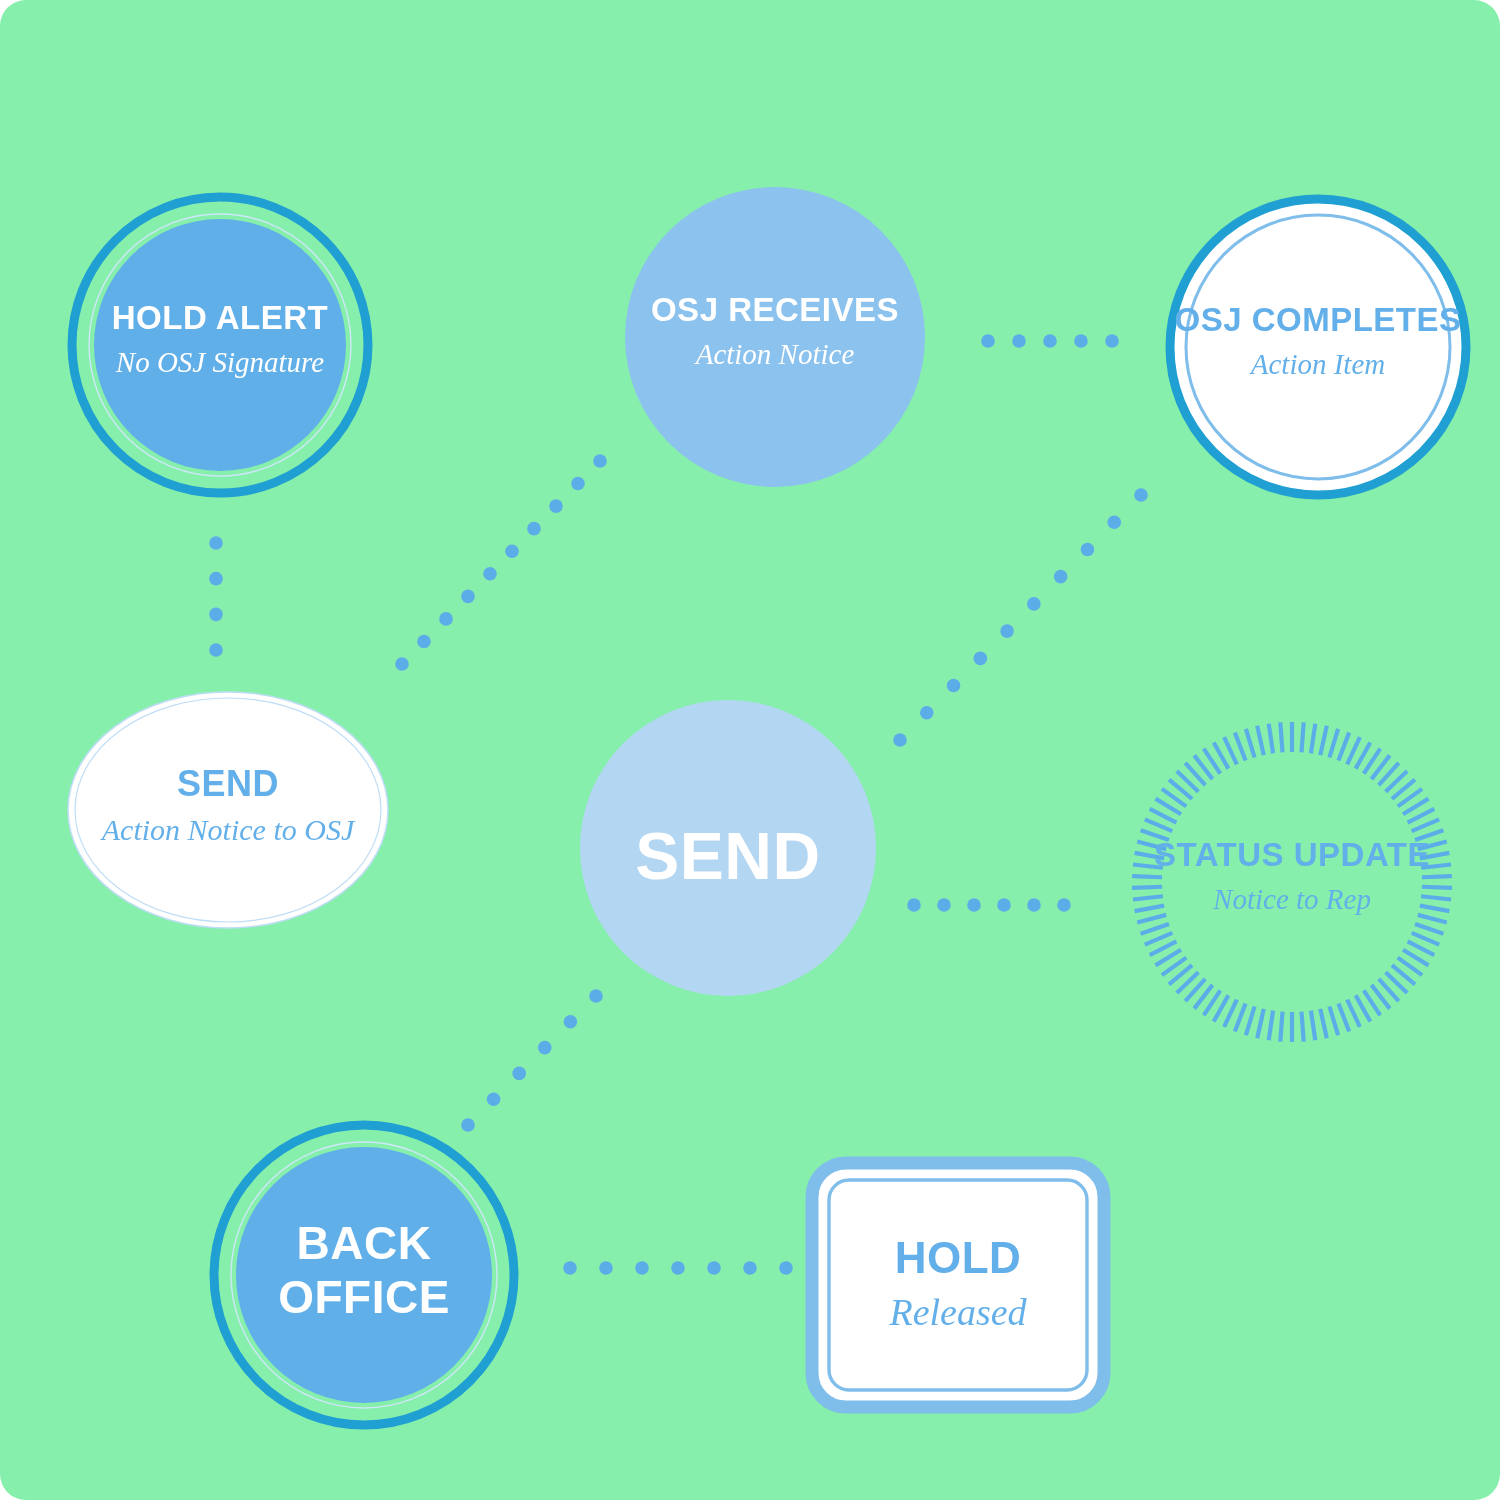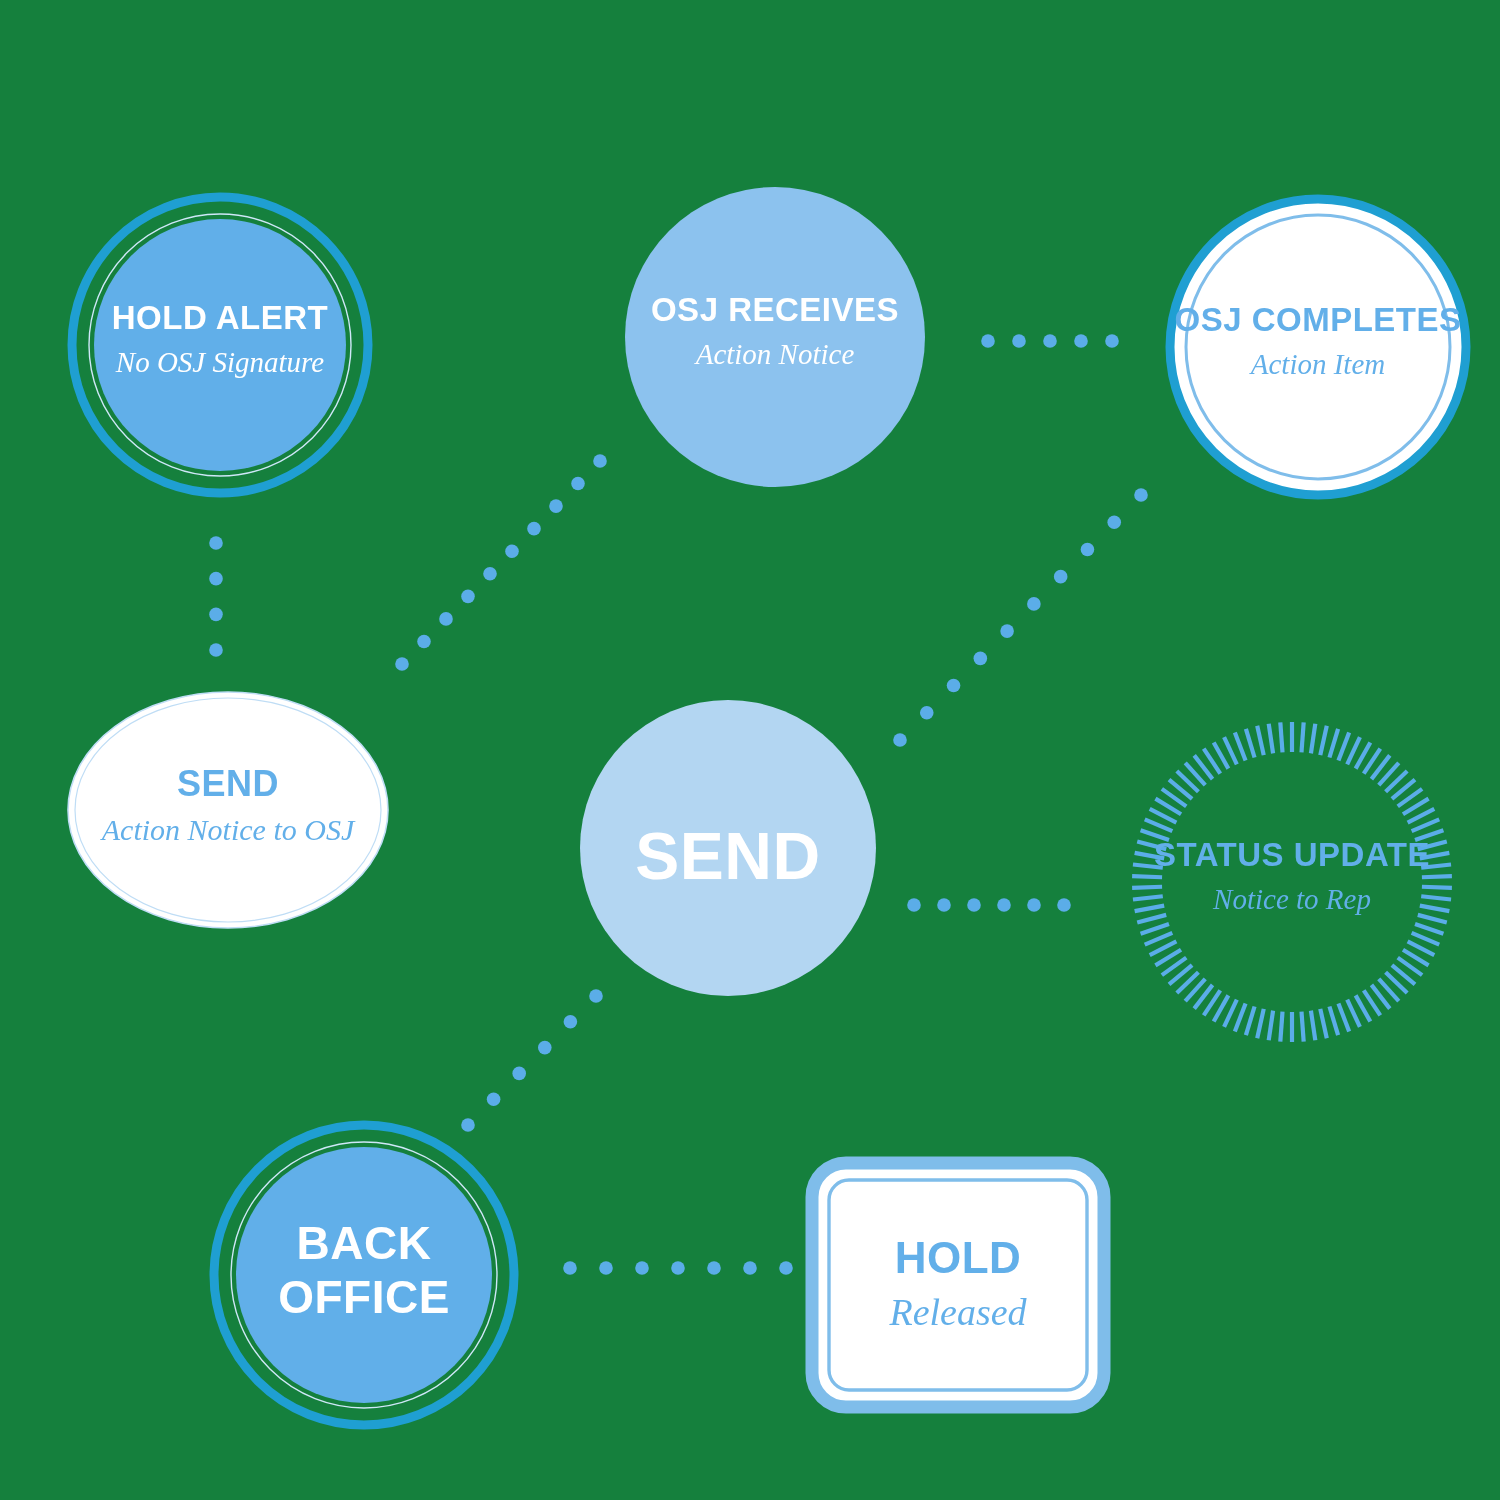--- a/index.html
+++ b/index.html
@@ -1,18 +1,18 @@
 <!DOCTYPE html>
 <html><head>
 <meta charset="utf-8">
 <style>
   html,body{margin:0;padding:0;background:#ffffff;}
   body{width:1500px;height:1500px;overflow:hidden;
        font-family:"Liberation Sans",sans-serif;}
-  #stage{position:relative;width:1500px;height:1500px;background:#15803d;}
+  #stage{position:relative;width:1500px;height:1500px;background:#86efac;border-radius:26px;}
   svg#diagram{position:absolute;left:0;top:0;width:1500px;height:1500px;display:block;}
 
   .node-title{font-family:"Liberation Sans",sans-serif;font-weight:700;
               letter-spacing:0.5px;}
   .node-sub{font-family:"Liberation Serif",serif;font-style:italic;}
 </style>
 </head>
 <body>
 
 <div id="stage">

